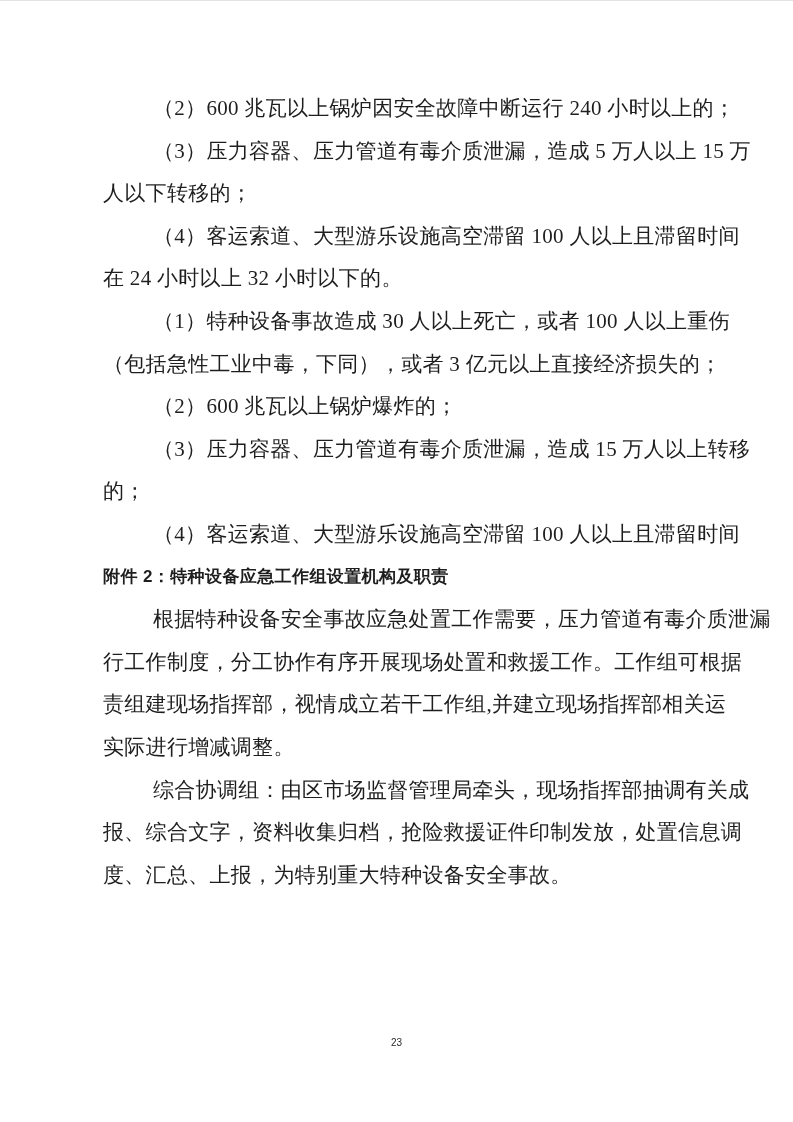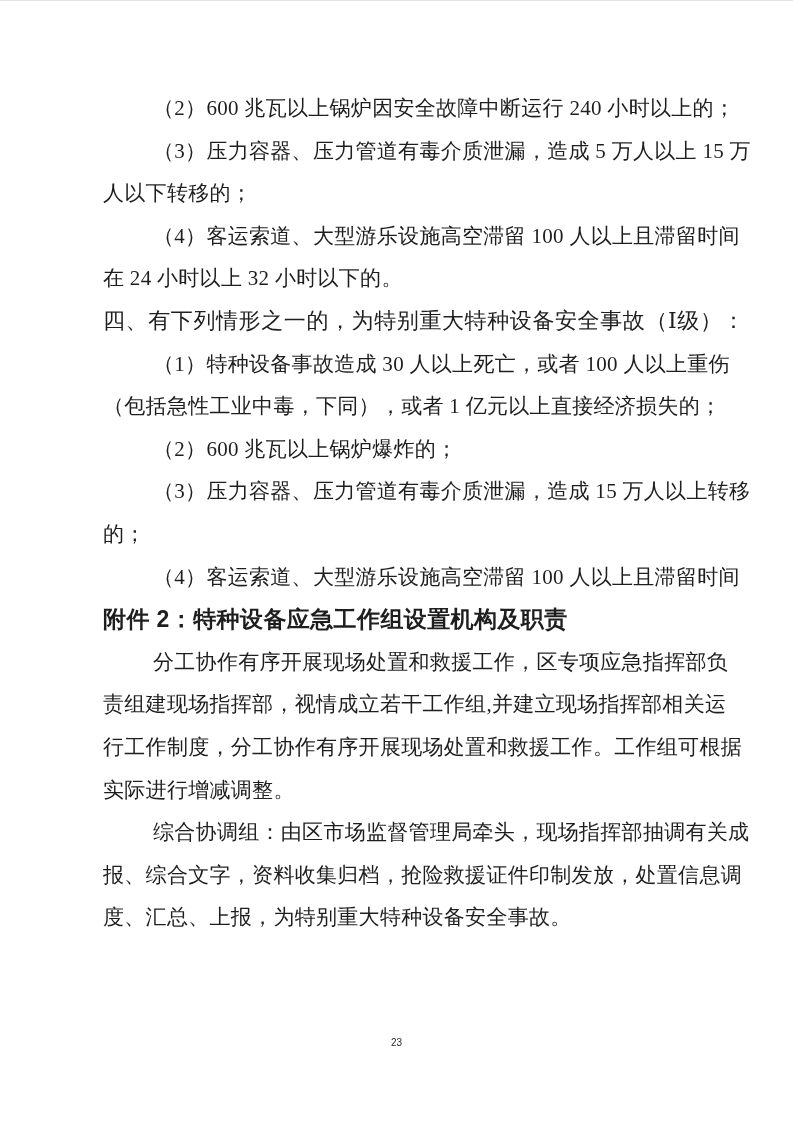--- a/index.html
+++ b/index.html
@@ -37,21 +37,21 @@
   .body-cont {
     text-indent: 0;
   }
   .section {
     font-size: 22px;
     letter-spacing: 0.6px;
   }
   .attachment {
     font-family: "Liberation Sans", "DejaVu Sans", sans-serif;
     font-weight: 700;
-    font-size: 23px;
+    font-size: 17px;
     letter-spacing: 0.4px;
   }
   .page-number {
     position: absolute;
     top: 1030px;
     left: 0;
     width: 100%;
     height: 24px;
     line-height: 24px;
     text-align: center;
@@ -63,30 +63,29 @@
 </head>
 <body>
 
 <div class="page">
   <div class="content">
     <div class="line body-first">（2）600 兆瓦以上锅炉因安全故障中断运行 240 小时以上的；</div>
     <div class="line body-first">（3）压力容器、压力管道有毒介质泄漏，造成 5 万人以上 15 万</div>
     <div class="line body-cont">人以下转移的；</div>
     <div class="line body-first">（4）客运索道、大型游乐设施高空滞留 100 人以上且滞留时间</div>
     <div class="line body-cont">在 24 小时以上 32 小时以下的。</div>
-    <div class="line section">四、有下列情形之一的，为特别重大特种设备安全事故（Ⅰ级）：</div>
     <div class="line body-first">（1）特种设备事故造成 30 人以上死亡，或者 100 人以上重伤</div>
-    <div class="line body-cont">（包括急性工业中毒，下同），或者 1 亿元以上直接经济损失的；</div>
+    <div class="line body-cont">（包括急性工业中毒，下同），或者 3 亿元以上直接经济损失的；</div>
     <div class="line body-first">（2）600 兆瓦以上锅炉爆炸的；</div>
     <div class="line body-first">（3）压力容器、压力管道有毒介质泄漏，造成 15 万人以上转移</div>
     <div class="line body-cont">的；</div>
     <div class="line body-first">（4）客运索道、大型游乐设施高空滞留 100 人以上且滞留时间</div>
     <div class="line attachment">附件 2：特种设备应急工作组设置机构及职责</div>
-    <div class="line body-first">分工协作有序开展现场处置和救援工作，区专项应急指挥部负</div>
+    <div class="line body-first">根据特种设备安全事故应急处置工作需要，压力管道有毒介质泄漏</div>
+    <div class="line body-cont">行工作制度，分工协作有序开展现场处置和救援工作。工作组可根据</div>
     <div class="line body-cont">责组建现场指挥部，视情成立若干工作组,并建立现场指挥部相关运</div>
-    <div class="line body-cont">行工作制度，分工协作有序开展现场处置和救援工作。工作组可根据</div>
     <div class="line body-cont">实际进行增减调整。</div>
     <div class="line body-first">综合协调组：由区市场监督管理局牵头，现场指挥部抽调有关成</div>
     <div class="line body-cont">报、综合文字，资料收集归档，抢险救援证件印制发放，处置信息调</div>
     <div class="line body-cont">度、汇总、上报，为特别重大特种设备安全事故。</div>
   </div>
   <div class="page-number">23</div>
 </div>
 
 </body></html>

